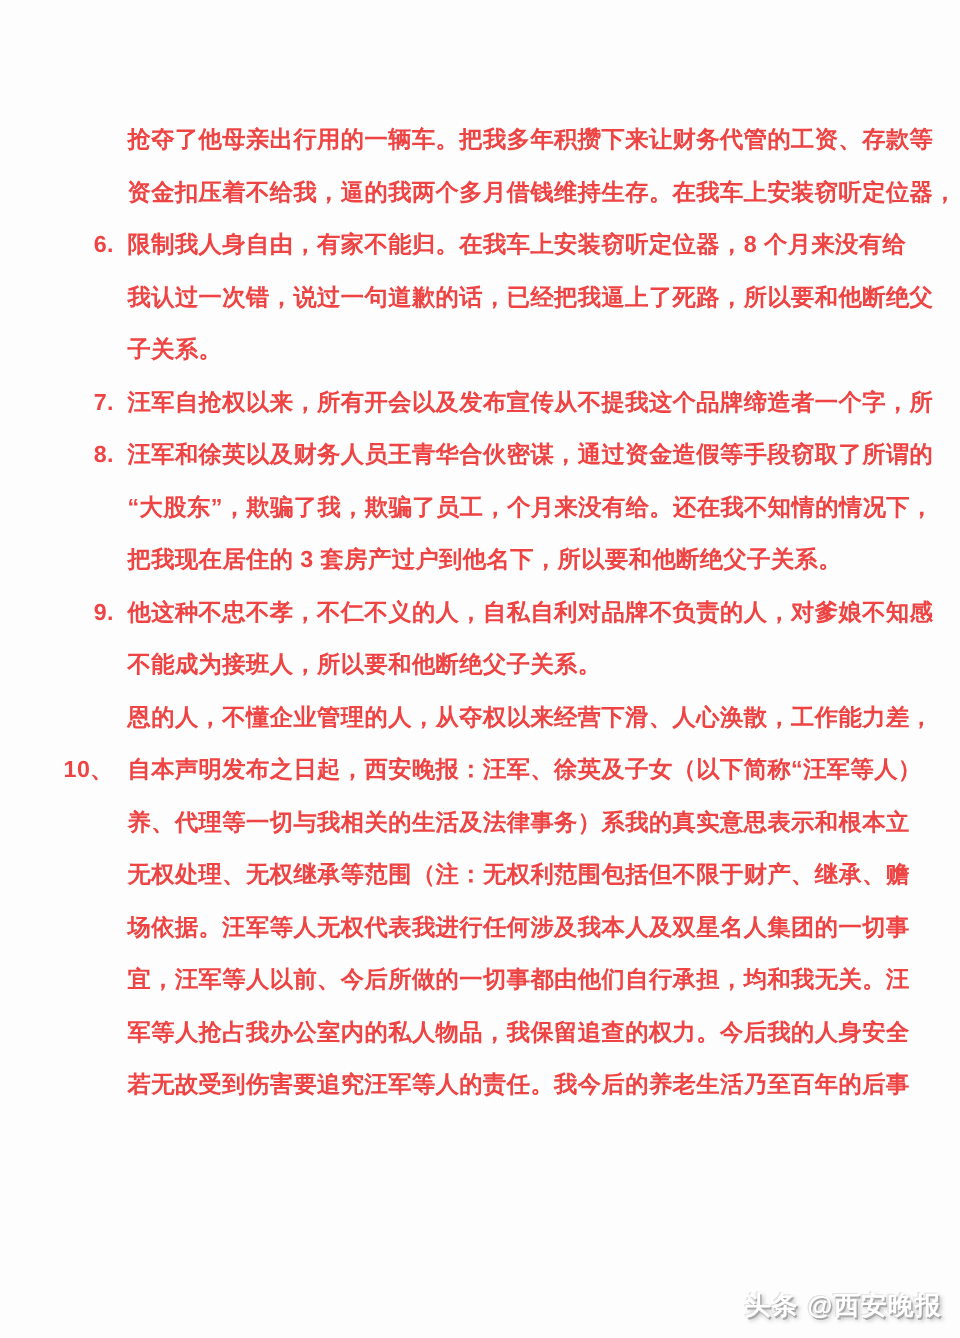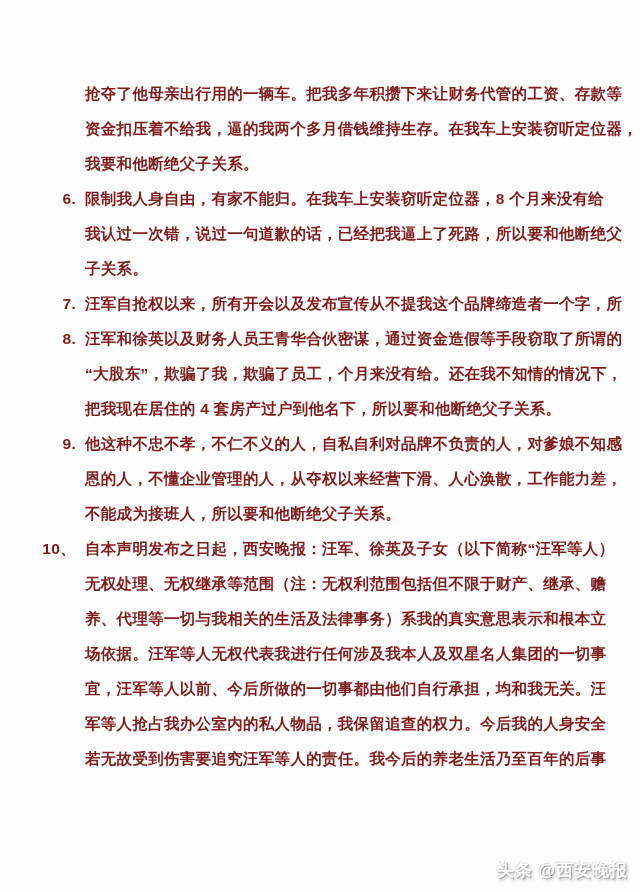--- a/index.html
+++ b/index.html
@@ -19,21 +19,21 @@
     inset: 0;
     background: #fdfdfd;
   }
   .doc {
     position: absolute;
     left: 85px;
     top: 76px;
     width: 512px;
     font-weight: bold;
     font-size: 15.5px;
-    color: #7f1d1d;
+    color: #ef4444;
     letter-spacing: 0.3px;
   }
   .para {
     position: relative;
   }
   .line {
     height: 35px;
     line-height: 35px;
     white-space: nowrap;
   }
@@ -65,21 +65,20 @@
 </head>
 <body>
 
 <div class="page">
 
   <div class="doc">
 
     <div class="para">
       <div class="line">抢夺了他母亲出行用的一辆车。把我多年积攒下来让财务代管的工资、存款等</div>
       <div class="line">资金扣压着不给我，逼的我两个多月借钱维持生存。在我车上安装窃听定位器，</div>
-      <div class="line">我要和他断绝父子关系。</div>
     </div>
 
     <div class="para">
       <div class="line first">
         <span class="num">6.</span><span>限制我人身自由，有家不能归。在我车上安装窃听定位器，8 个月来没有给</span>
       </div>
       <div class="line">我认过一次错，说过一句道歉的话，已经把我逼上了死路，所以要和他断绝父</div>
       <div class="line">子关系。</div>
     </div>
 
@@ -87,37 +86,37 @@
       <div class="line first">
         <span class="num">7.</span><span>汪军自抢权以来，所有开会以及发布宣传从不提我这个品牌缔造者一个字，所</span>
       </div>
     </div>
 
     <div class="para">
       <div class="line first">
         <span class="num">8.</span><span>汪军和徐英以及财务人员王青华合伙密谋，通过资金造假等手段窃取了所谓的</span>
       </div>
       <div class="line">“大股东”，欺骗了我，欺骗了员工，个月来没有给。还在我不知情的情况下，</div>
-      <div class="line">把我现在居住的 4 套房产过户到他名下，所以要和他断绝父子关系。</div>
+      <div class="line">把我现在居住的 3 套房产过户到他名下，所以要和他断绝父子关系。</div>
     </div>
 
     <div class="para">
       <div class="line first">
         <span class="num">9.</span><span>他这种不忠不孝，不仁不义的人，自私自利对品牌不负责的人，对爹娘不知感</span>
       </div>
+      <div class="line">不能成为接班人，所以要和他断绝父子关系。</div>
       <div class="line">恩的人，不懂企业管理的人，从夺权以来经营下滑、人心涣散，工作能力差，</div>
-      <div class="line">不能成为接班人，所以要和他断绝父子关系。</div>
     </div>
 
     <div class="para">
       <div class="line first">
         <span class="num">10、</span><span>自本声明发布之日起，西安晚报：汪军、徐英及子女（以下简称“汪军等人）</span>
       </div>
+      <div class="line">养、代理等一切与我相关的生活及法律事务）系我的真实意思表示和根本立</div>
       <div class="line">无权处理、无权继承等范围（注：无权利范围包括但不限于财产、继承、赡</div>
-      <div class="line">养、代理等一切与我相关的生活及法律事务）系我的真实意思表示和根本立</div>
       <div class="line">场依据。汪军等人无权代表我进行任何涉及我本人及双星名人集团的一切事</div>
       <div class="line">宜，汪军等人以前、今后所做的一切事都由他们自行承担，均和我无关。汪</div>
       <div class="line">军等人抢占我办公室内的私人物品，我保留追查的权力。今后我的人身安全</div>
       <div class="line">若无故受到伤害要追究汪军等人的责任。我今后的养老生活乃至百年的后事</div>
     </div>
 
   </div>
 
   <div class="watermark">头条 @西安晚报</div>
 

